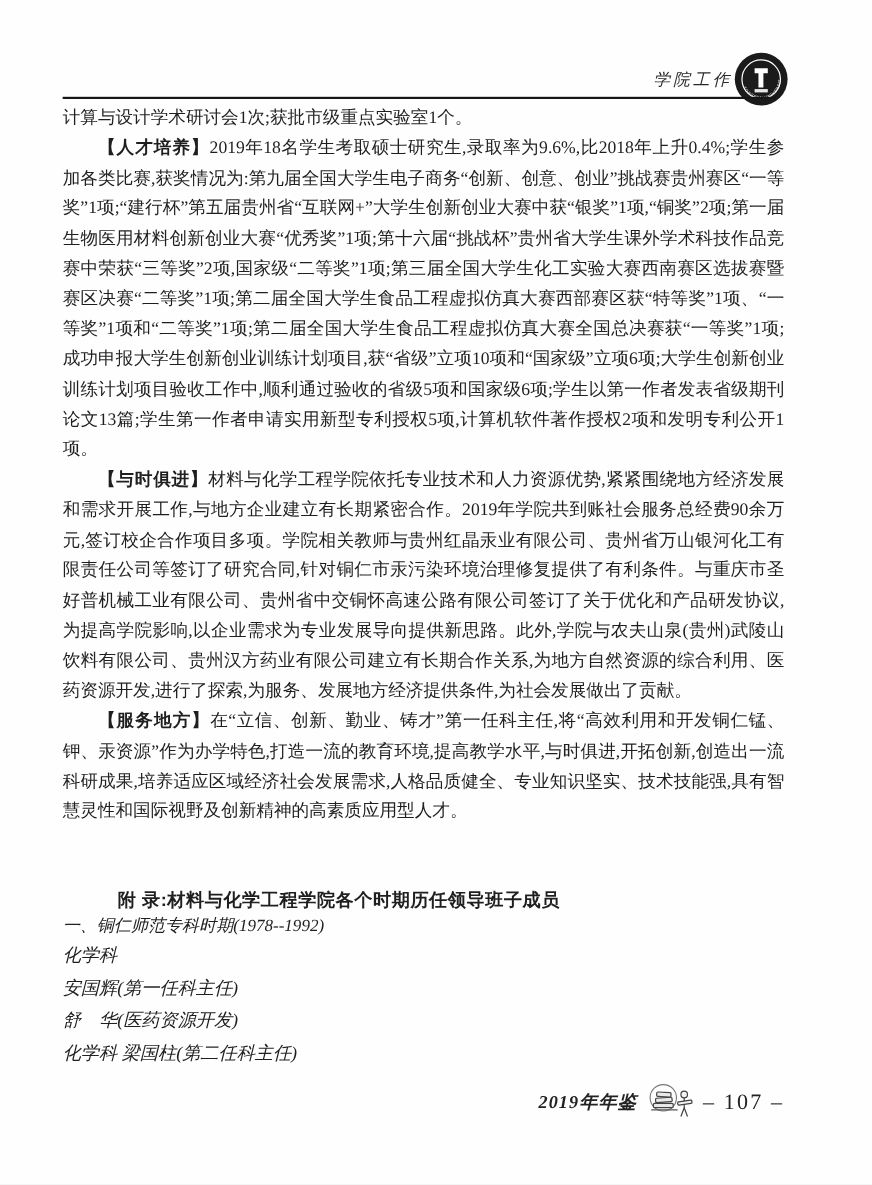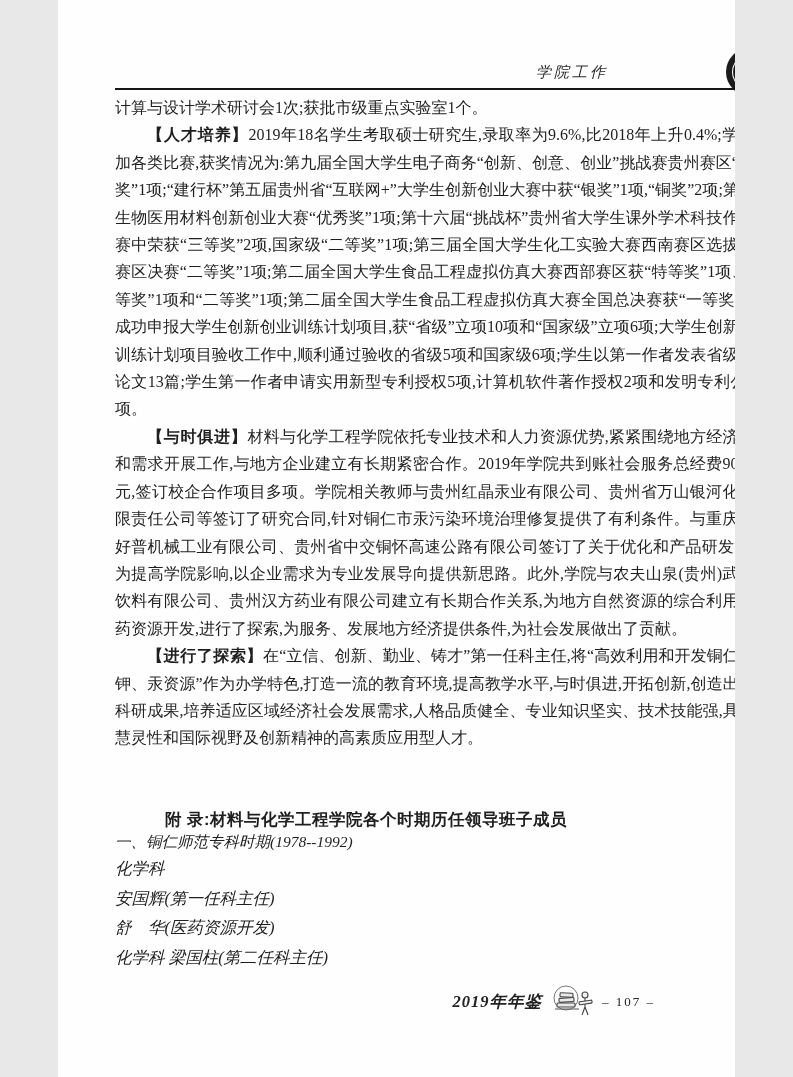--- a/index.html
+++ b/index.html
@@ -1,17 +1,17 @@
 <!DOCTYPE html>
 <html><head>
 <meta charset="utf-8">
 <style>
   html,body{margin:0;padding:0;background:#e8e8e8;}
   .page{
-    position:relative;width:677px;height:1077px;background:#fefefe;
+    position:relative;width:793px;height:1077px;background:#fefefe;
     margin:0 auto;overflow:hidden;color:#1f1f1f;
     font-family:"Liberation Serif","DejaVu Serif",serif;
   }
   
   .running-head{
     position:absolute;top:63px;right:127px;
     font-size:15px;letter-spacing:3px;font-style:italic;color:#2a2a2a;
     font-family:"Liberation Serif","DejaVu Serif",serif;
   }
   .header-rule{
@@ -52,21 +52,21 @@
   .appendix .entry:first-of-type{margin-top:6px;}
   
   .footer{
     position:absolute;top:982px;right:80px;height:40px;
     display:flex;align-items:center;gap:7px;
   }
   .f-label{
     font-style:italic;font-weight:bold;font-size:16.5px;color:#222;
     letter-spacing:1px;
   }
-  .f-page{font-size:13px;letter-spacing:2px;color:#222;}
+  .f-page{font-size:20px;letter-spacing:2px;color:#222;}
   .f-art{display:inline-block;width:46px;height:38px;}
 </style>
 </head>
 <body>
 
 <div class="page">
 
   <div class="running-head">学院工作</div>
 
   <div class="seal">
@@ -88,21 +88,21 @@
   <div class="header-rule"></div>
 
   <main class="body-text">
 
     <p class="cont">计算与设计学术研讨会1次;获批市级重点实验室1个。</p>
 
     <p class="para"><span class="plabel">【人才培养】</span><span>2019年18名学生考取硕士研究生,录取率为9.6%,比2018年上升0.4%;学生参加各类比赛,获奖情况为:第九届全国大学生电子商务“创新、创意、创业”挑战赛贵州赛区“一等奖”1项;“建行杯”第五届贵州省“互联网+”大学生创新创业大赛中获“银奖”1项,“铜奖”2项;第一届生物医用材料创新创业大赛“优秀奖”1项;第十六届“挑战杯”贵州省大学生课外学术科技作品竞赛中荣获“三等奖”2项,国家级“二等奖”1项;第三届全国大学生化工实验大赛西南赛区选拔赛暨赛区决赛“二等奖”1项;第二届全国大学生食品工程虚拟仿真大赛西部赛区获“特等奖”1项、“一等奖”1项和“二等奖”1项;第二届全国大学生食品工程虚拟仿真大赛全国总决赛获“一等奖”1项;成功申报大学生创新创业训练计划项目,获“省级”立项10项和“国家级”立项6项;大学生创新创业训练计划项目验收工作中,顺利通过验收的省级5项和国家级6项;学生以第一作者发表省级期刊论文13篇;学生第一作者申请实用新型专利授权5项,计算机软件著作授权2项和发明专利公开1项。</span></p>
 
     <p class="para"><span class="plabel">【与时俱进】</span><span>材料与化学工程学院依托专业技术和人力资源优势,紧紧围绕地方经济发展和需求开展工作,与地方企业建立有长期紧密合作。2019年学院共到账社会服务总经费90余万元,签订校企合作项目多项。学院相关教师与贵州红晶汞业有限公司、贵州省万山银河化工有限责任公司等签订了研究合同,针对铜仁市汞污染环境治理修复提供了有利条件。与重庆市圣好普机械工业有限公司、贵州省中交铜怀高速公路有限公司签订了关于优化和产品研发协议,为提高学院影响,以企业需求为专业发展导向提供新思路。此外,学院与农夫山泉(贵州)武陵山饮料有限公司、贵州汉方药业有限公司建立有长期合作关系,为地方自然资源的综合利用、医药资源开发,进行了探索,为服务、发展地方经济提供条件,为社会发展做出了贡献。</span></p>
 
-    <p class="para"><span class="plabel">【进行了探索】</span><span>在“立信、创新、勤业、铸才”第一任科主任,将“高效利用和开发铜仁锰、钾、汞资源”作为办学特色,打造一流的教育环境,提高教学水平,与时俱进,开拓创新,创造出一流科研成果,培养适应区域经济社会发展需求,人格品质健全、专业知识坚实、技术技能强,具有智慧灵性和国际视野及创新精神的高素质应用型人才。</span></p>
+    <p class="para"><span class="plabel">【服务地方】</span><span>在“立信、创新、勤业、铸才”第一任科主任,将“高效利用和开发铜仁锰、钾、汞资源”作为办学特色,打造一流的教育环境,提高教学水平,与时俱进,开拓创新,创造出一流科研成果,培养适应区域经济社会发展需求,人格品质健全、专业知识坚实、技术技能强,具有智慧灵性和国际视野及创新精神的高素质应用型人才。</span></p>
 
     <section class="appendix">
       <h3 class="appendix-title">附 录:材料与化学工程学院各个时期历任领导班子成员</h3>
 
       <p class="kai appendix-section">一、铜仁师范专科时期(1978--1992)</p>
 
       <p class="kai entry lv0">化学科</p>
       <p class="kai entry lv1">安国辉(第一任科主任)</p>
       <p class="kai entry lv1">舒　华(医药资源开发)</p>
       <p class="kai entry lv0">化学科 梁国柱(第二任科主任)</p>

